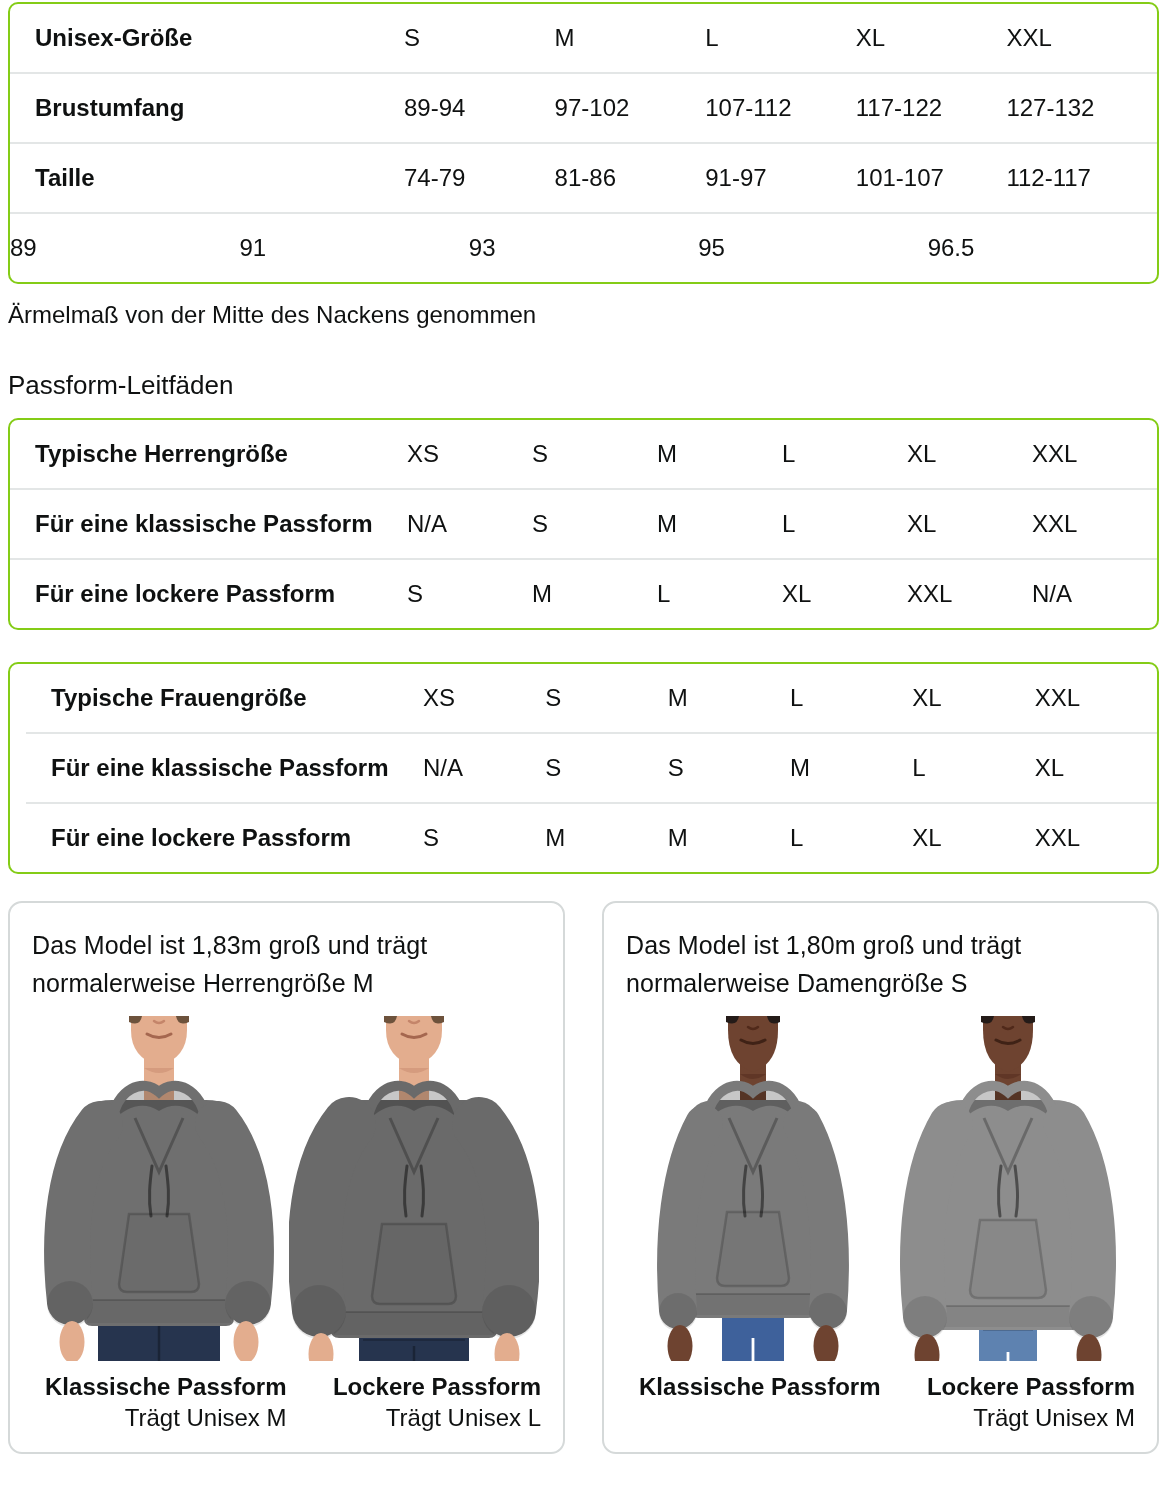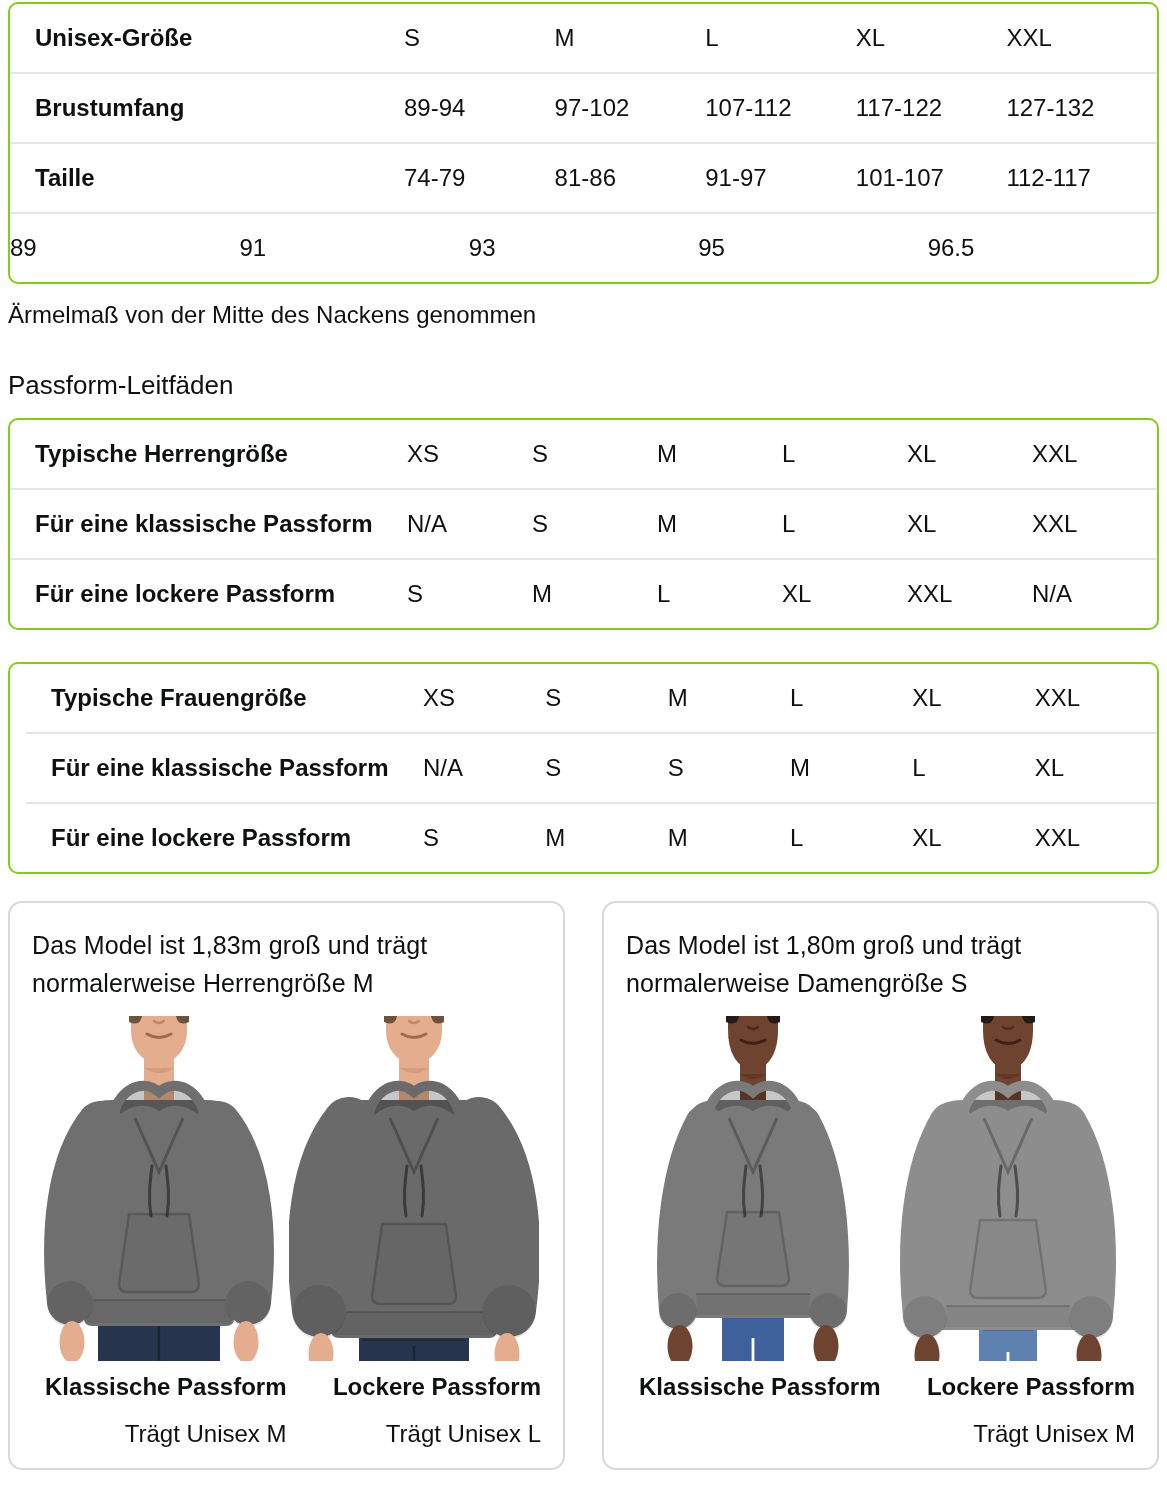--- a/index.html
+++ b/index.html
@@ -32,21 +32,21 @@
     border-radius:14px;
     padding:24px 22px 20px 22px;
     box-sizing:border-box;
   }
   .card-heading{font-size:25px;line-height:1.5;letter-spacing:0.1px;}
   .figures{display:flex;margin-top:14px;}
   .figure{flex:1;min-width:0;text-align:right;}
   .photo{height:345px;display:flex;justify-content:center;overflow:hidden;}
   .photo svg{width:250px;height:345px;display:block;}
   .fit-label{font-size:24px;font-weight:700;margin-top:12px;}
-  .size-label{font-size:24px;font-weight:400;margin-top:19px;}
+  .size-label{font-size:24px;font-weight:400;margin-top:3px;}
 </style>
 </head>
 <body>
 
 <div class="page">
 
 
   <div class="tbl cols5">
     <div class="row">
       <div class="cell-label">Unisex-Größe</div>

